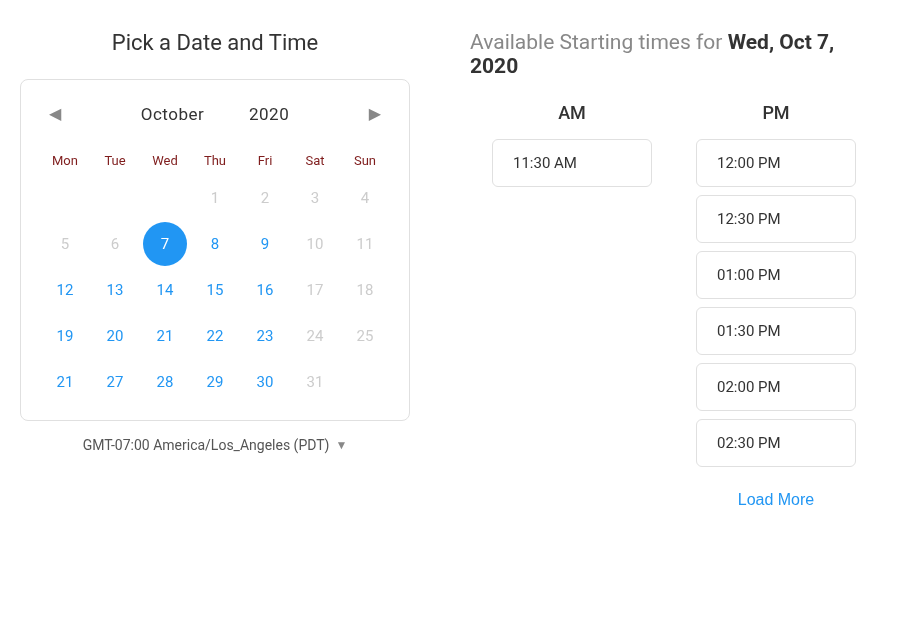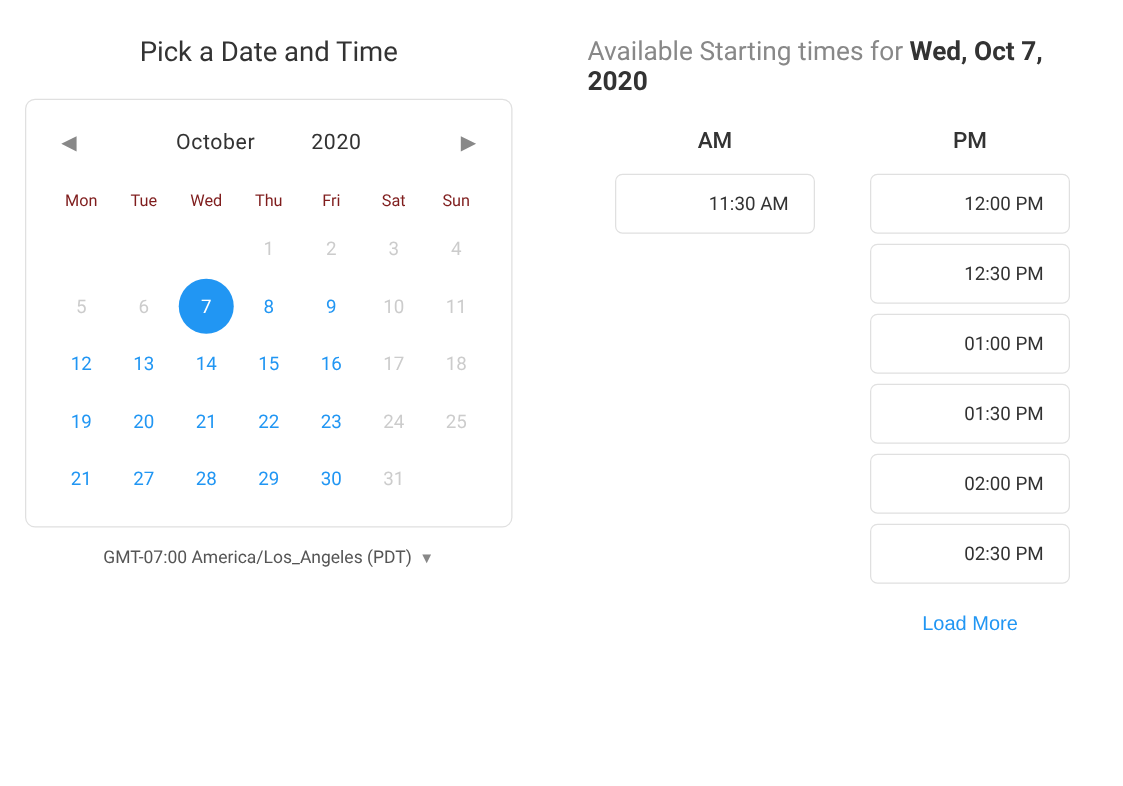--- a/index.html
+++ b/index.html
@@ -157,21 +157,21 @@
       font-weight: 500;
       color: #333;
       margin-bottom: 16px;
     }
 
     .time-slot {
       border: 1px solid #e0e0e0;
       border-radius: 6px;
       padding: 14px 20px;
       width: 160px;
-      text-align: right;
+      text-align: left;
       font-size: 15px;
       color: #333;
       margin-bottom: 8px;
       cursor: pointer;
     }
 
     .load-more-btn {
       background: none;
       border: none;
       color: #2196F3;

